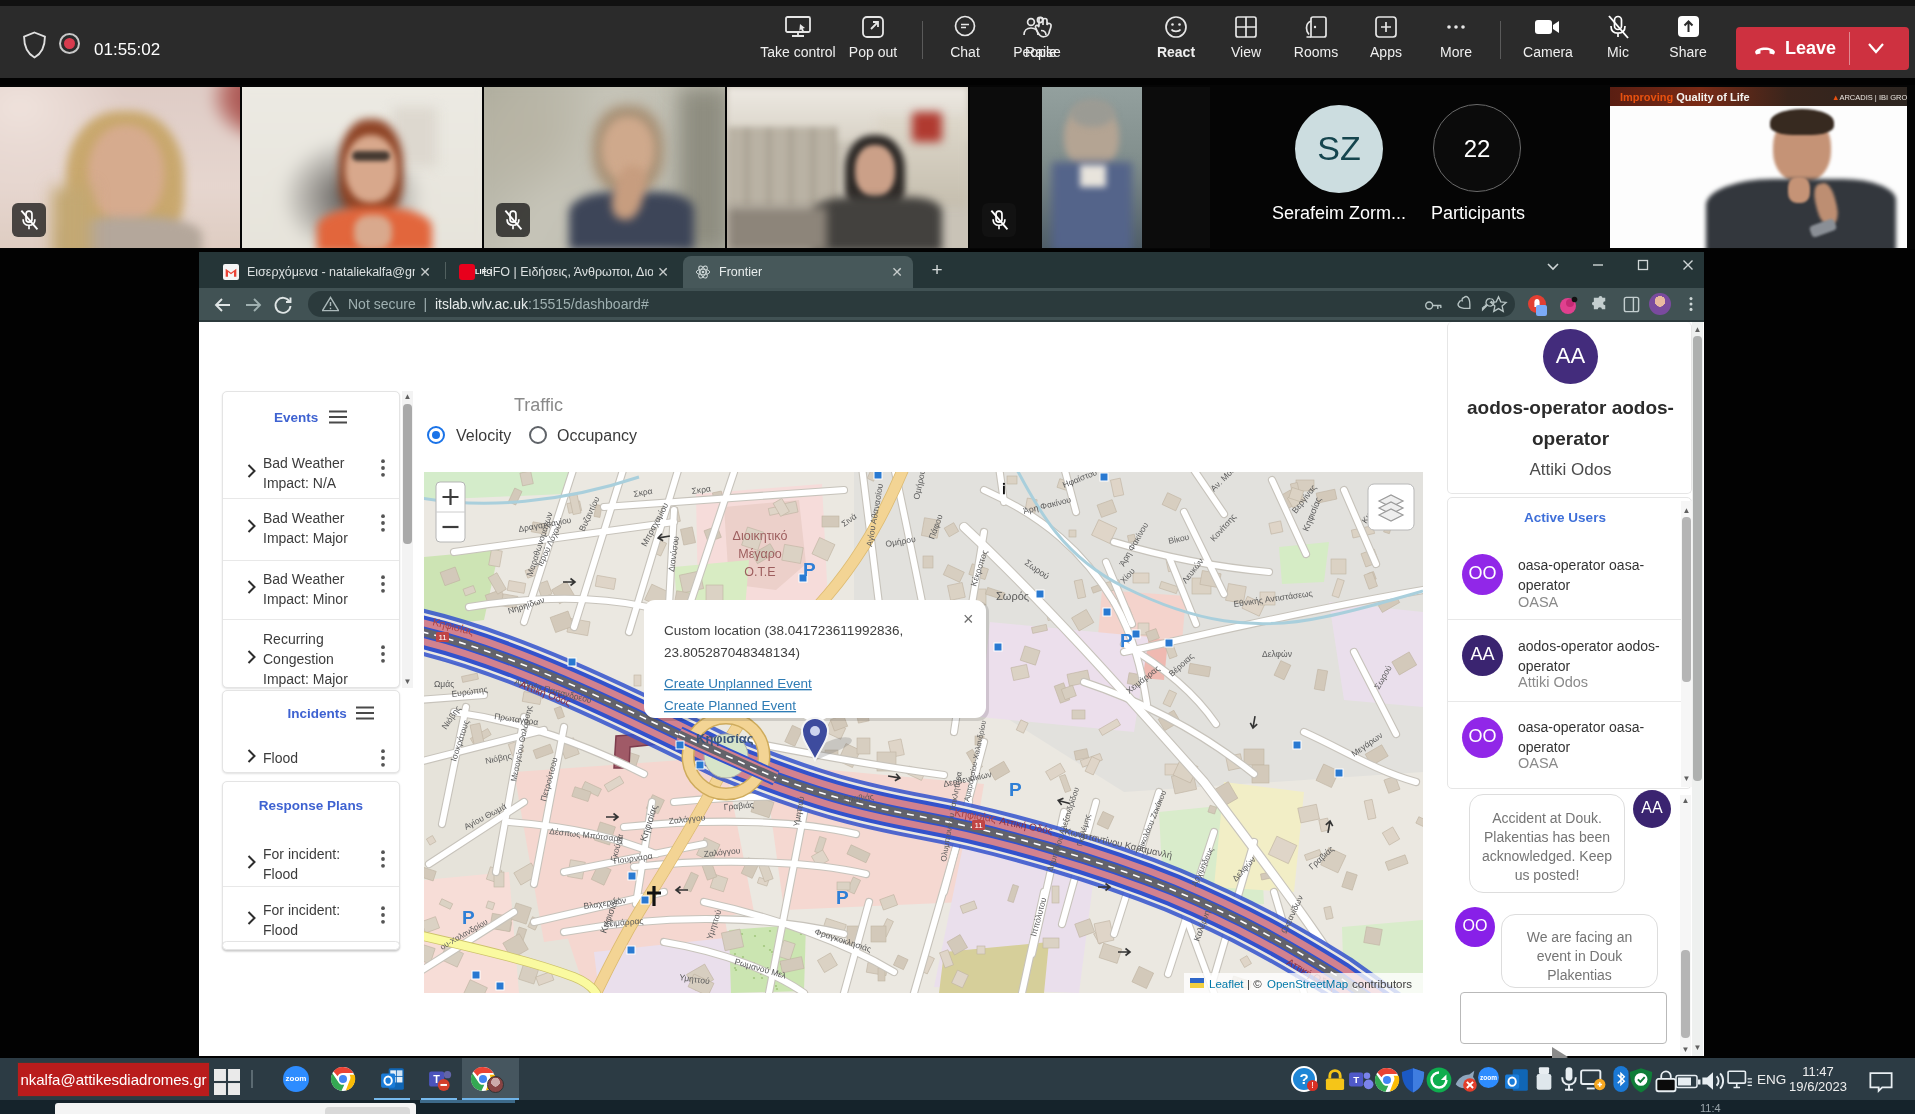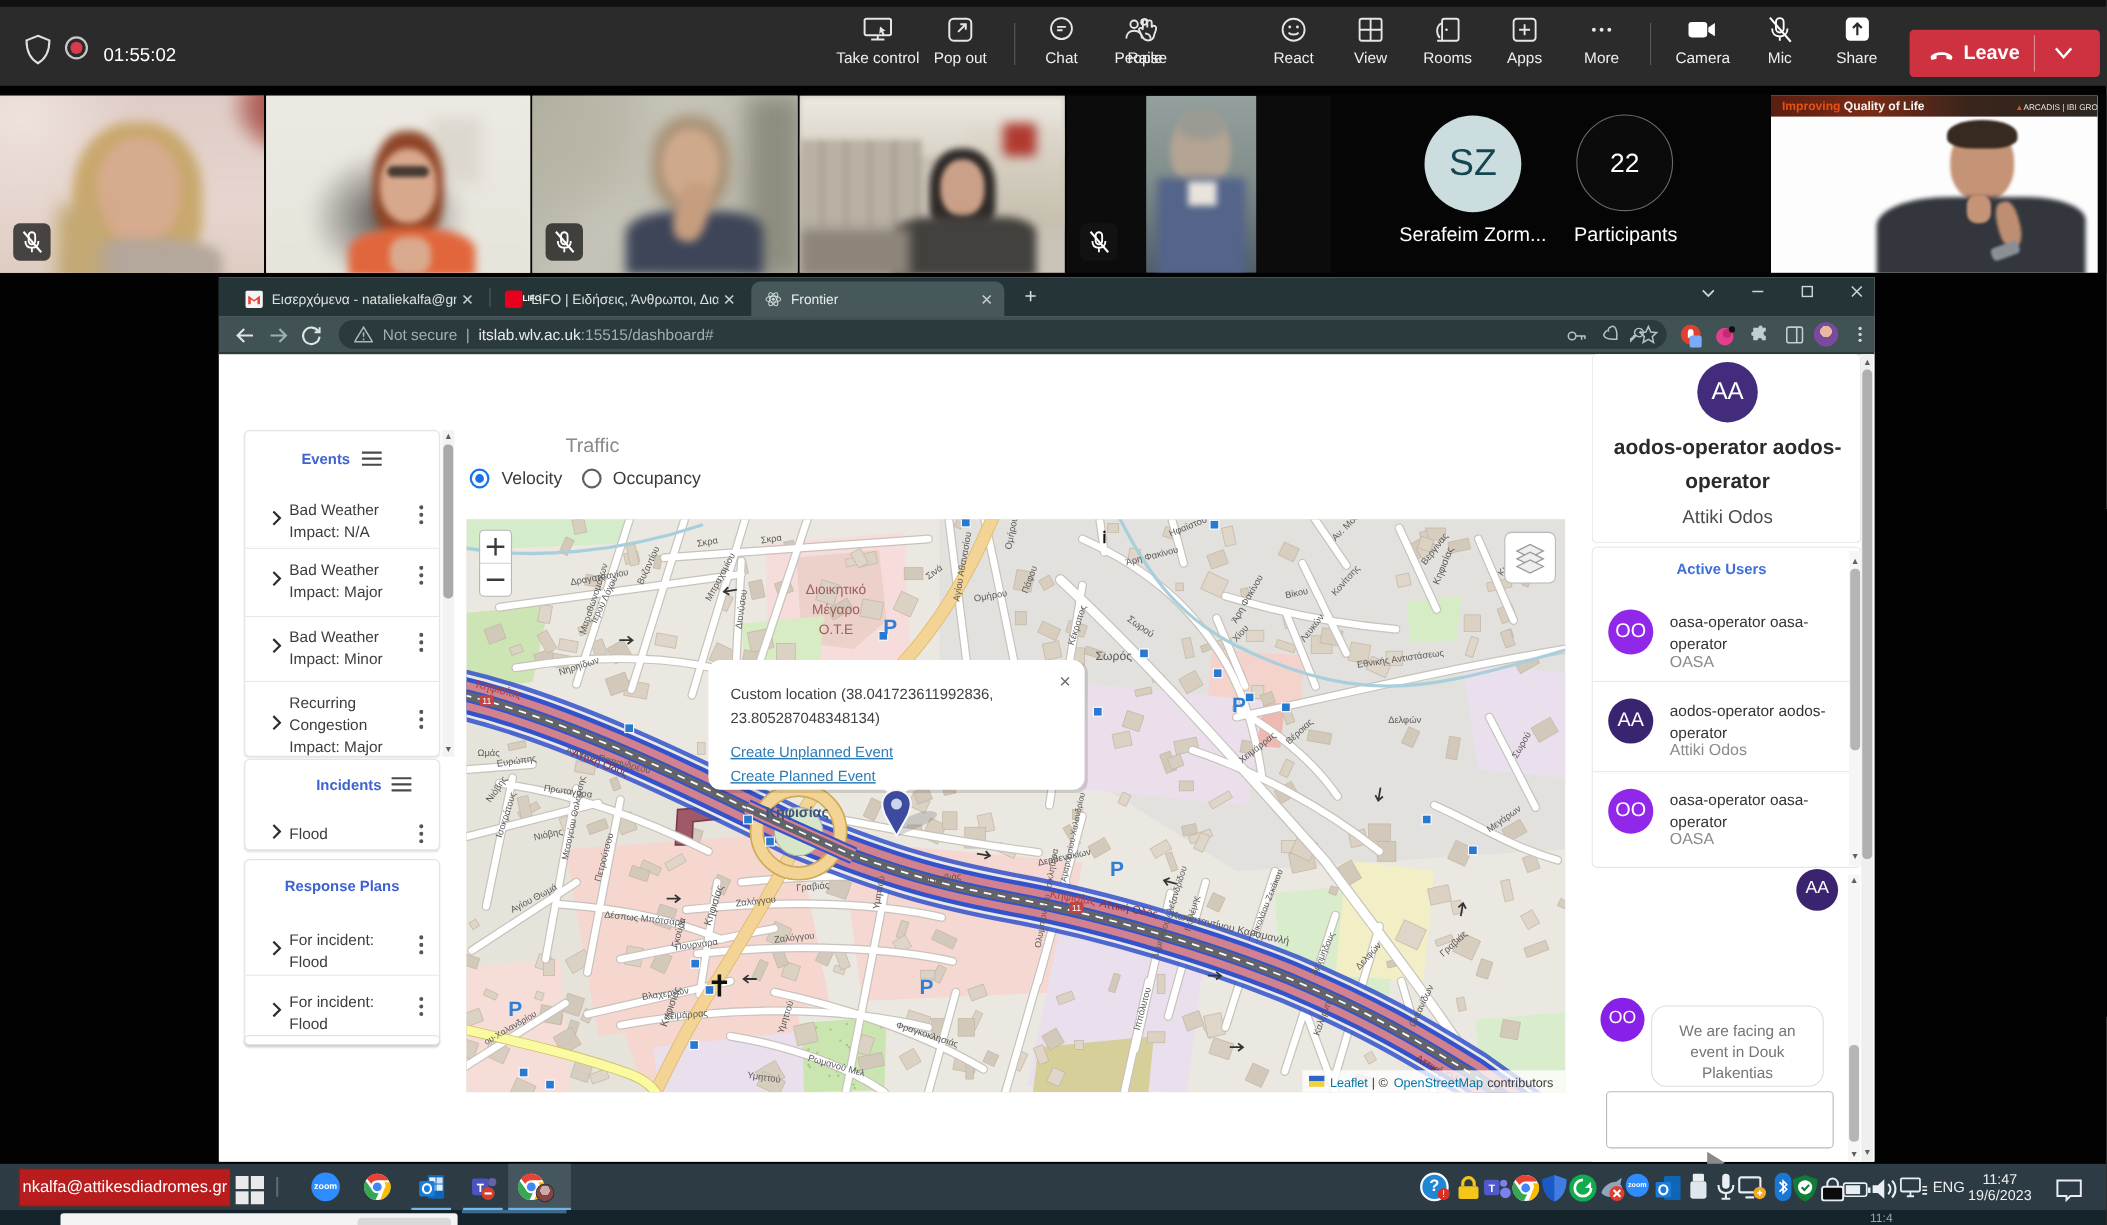--- a/index.html
+++ b/index.html
@@ -122,21 +122,21 @@
           <path d="M21 16.5 c3 0 5 2 5 4.8" fill="none" stroke="#e6e6e6" stroke-width="1.7"></path>
         </svg>
       <div class="lbl">People</div>
     </div>
     <div class="tbtn" style="left:1008px;">
       <svg width="24" height="26" viewBox="0 0 24 26">
           <path d="M8 12 V5.5 a2 2 0 0 1 4 0 V11 M12 6.5 a2 2 0 0 1 4 0 V11 a2,2 0 0 1 4 1 c0 2-1 3.2-1.5 5-.5 2-0.4 3-2 4.5-1.7 1.6-5.5 1.8-7.4 0-1.4-1.3-4-6.5-4.6-8.3-.3-1 .6-2.2 1.9-1.8 1 .3 1.4 1 1.7 1.8" fill="none" stroke="#e6e6e6" stroke-width="1.7"></path>
         </svg>
       <div class="lbl">Raise</div>
     </div>
-    <div class="tbtn" style="left:1141px;">
+    <div class="tbtn" style="left:1141px;font-weight:bold;">
       <svg width="26" height="26" viewBox="0 0 26 26">
           <circle cx="13" cy="13" r="10" fill="none" stroke="#e6e6e6" stroke-width="1.7"></circle>
           <circle cx="9.5" cy="10.5" r="1.3" fill="#e6e6e6"></circle>
           <circle cx="16.5" cy="10.5" r="1.3" fill="#e6e6e6"></circle>
           <path d="M8.5 15.5 c1.5 2.5 7.5 2.5 9 0" fill="none" stroke="#e6e6e6" stroke-width="1.7"></path>
         </svg>
       <div class="lbl">React</div>
     </div>
     <div class="tbtn" style="left:1211px;">
       <svg width="26" height="26" viewBox="0 0 26 26">
@@ -1157,20 +1157,21 @@
         <div class="abs" style="left:70px;top:219px;font-size:14px;color:#333;line-height:20px;">oasa-operator oasa-<br>operator</div>
         <div class="abs" style="left:70px;top:257px;font-size:14.5px;color:#8a8a8a;">OASA</div>
         <div class="sbar" style="left:233px;top:3px;height:286px;background:#f6f6f6;">
           <div class="ar" style="top:4px;">▲</div>
           <div class="thumb" style="top:16px;height:165px;background:#b5b5b5;"></div>
           <div class="ar" style="bottom:2px;">▼</div>
         </div>
       </div>
 
       <div class="abs" style="left:1248px;top:468px;width:245px;height:266px;background:#fff;">
+        <div class="chatbub" style="left:22px;top:4px;width:156px;height:99px;padding-top:14px;">Accident at Douk.<br>Plakentias has been<br>acknowledged. Keep<br>us posted!</div>
         <div class="avcirc" style="left:186px;top:0;width:38px;height:38px;background:#3a2470;"></div>
         <div class="abs" style="left:186px;top:9px;width:38px;text-align:center;font-size:16px;color:#fff;">AA</div>
         <div class="avcirc" style="left:8px;top:117px;width:40px;height:40px;background:#8820e8;"></div>
         <div class="abs" style="left:8px;top:127px;width:40px;text-align:center;font-size:16px;color:#fff;">OO</div>
         <div class="chatbub" style="left:54px;top:124px;width:157px;height:74px;padding-top:13px;">We are facing an<br>event in Douk<br>Plakentias</div>
         <div class="abs" style="left:13px;top:202px;width:207px;height:52px;border:1.5px solid #b9b9b9;border-radius:4px;background:#fff;"></div>
         <div class="abs" style="left:105px;top:257px;width:0;height:0;border-left:16px solid #8a8a8a;border-top:10px solid transparent;border-bottom:10px solid transparent;"></div>
         <div class="sbar" style="left:233px;top:5px;height:261px;background:#f6f6f6;">
           <div class="ar" style="top:0;">▲</div>
           <div class="thumb" style="top:155px;height:88px;background:#b5b5b5;"></div>

